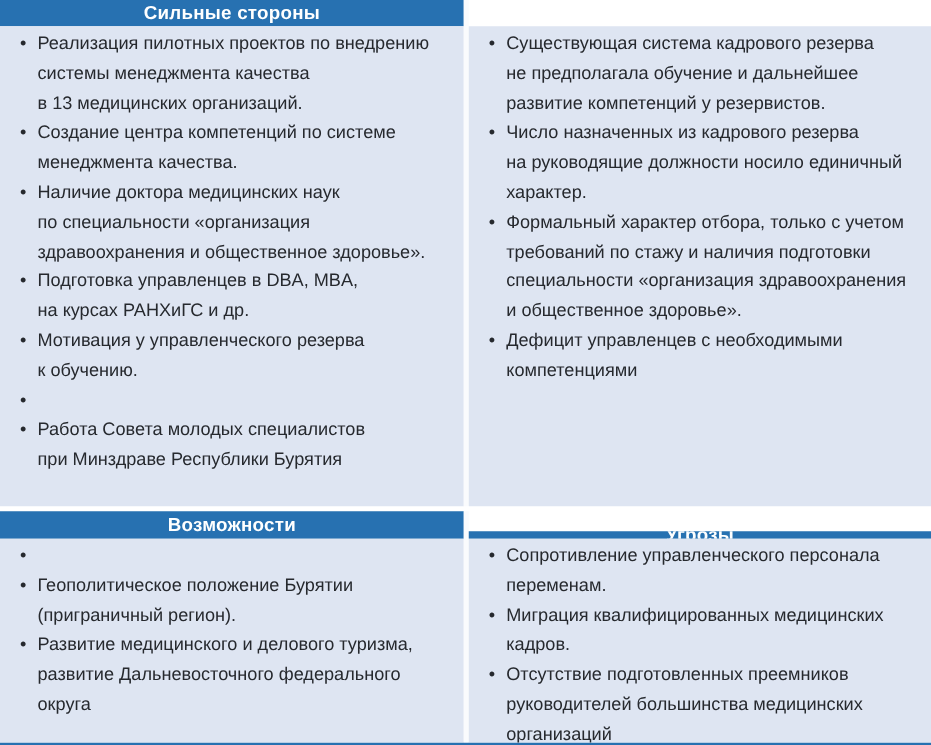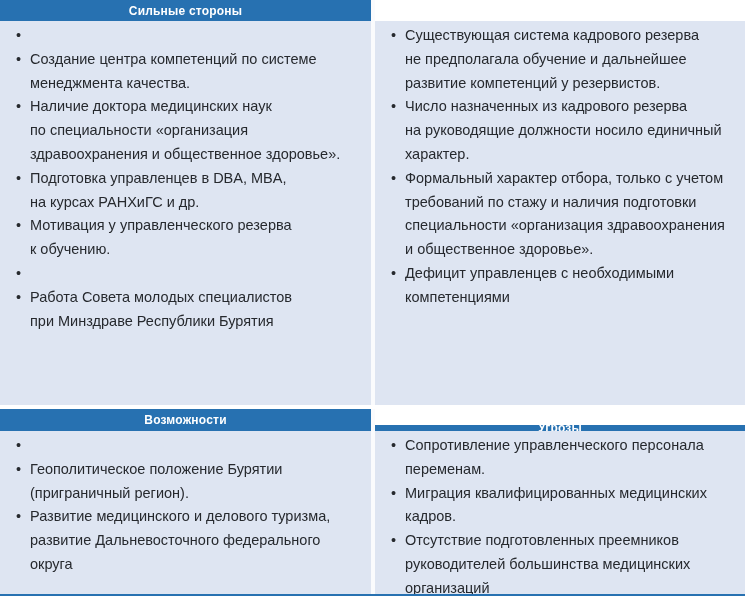--- a/index.html
+++ b/index.html
@@ -11,21 +11,21 @@
     display: grid;
     grid-template-columns: 371px 4px 370px;
     grid-template-rows: 21px 384px 4px 22px 1fr;
     border-bottom: 2px solid #2771B1;
     font-family: "Liberation Sans", "DejaVu Sans", sans-serif;
     color: #26292E;
   }
   .hdr {
     background: #2771B1;
     color: #FFFFFF;
-    font-size: 12px;
+    font-size: 15px;
     font-weight: bold;
     display: flex;
     align-items: center;
     justify-content: center;
     letter-spacing: 0.2px;
     overflow: hidden;
     text-align: right;
   }
   .hdr-s { grid-column: 1; grid-row: 1; }
   .hdr-w { grid-column: 3; grid-row: 1; }
@@ -70,20 +70,23 @@
 
   <div class="hdr hdr-s">
     <span>Сильные стороны</span>
   </div>
   <div class="gap-hdr-top"></div>
 
   <div class="cell cell-s">
     <ul class="blist">
       <li>
           <span class="b">•</span>
+          <span class="t">Реализация пилотных проектов по внедрению
+системы менеджмента качества
+в 13 медицинских организаций.</span>
         </li>
       <li>
           <span class="b">•</span>
           <span class="t">Создание центра компетенций по системе
 менеджмента качества.</span>
         </li>
       <li>
           <span class="b">•</span>
           <span class="t">Наличие доктора медицинских наук
 по специальности «организация

